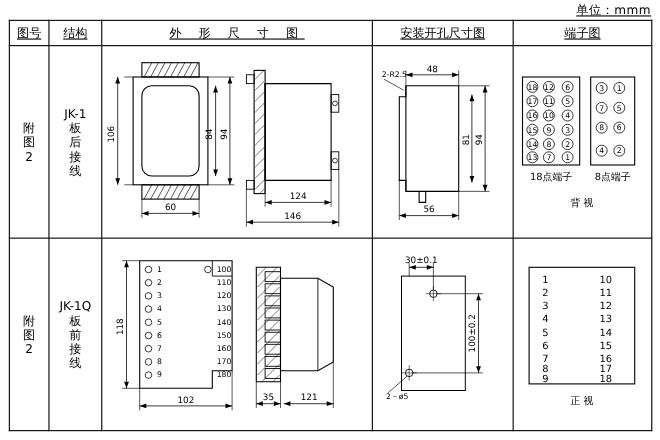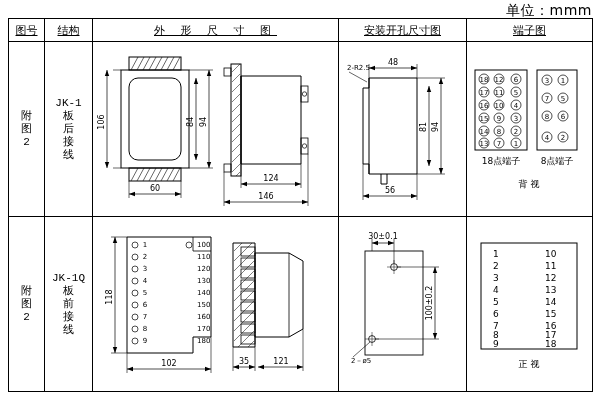--- a/index.html
+++ b/index.html
@@ -9,22 +9,23 @@
   body {
     width: 600px; height: 400px;
     font-family: "DejaVu Sans", "Liberation Sans", sans-serif;
     color: #000;
     position: relative;
     overflow: hidden;
   }
   .unit {
     position: absolute;
     right: 8px; top: 2px;
-    font-size: 14px;
+    font-size: 11px;
     letter-spacing: 0.5px;
+    text-decoration: underline;
   }
   table.main {
     position: absolute;
     left: 8px; top: 18px;
     width: 584px; height: 372px;
     border-collapse: collapse;
     table-layout: fixed;
   }
   table.main td, table.main th {
     border: 1px solid #000;
@@ -39,21 +40,21 @@
   .col-a { width: 36px; }
   .col-b { width: 48px; }
   .col-c { width: 246px; }
   .col-d { width: 128px; }
   .col-e { width: 126px; }
 
   .vert {
     font-size: 11px;
     line-height: 13px;
   }
-  .vert span { display: block; font-family: Liberation Mono, monospace; }
+  .vert span { display: block; }
   .figbox { position: relative; width: 100%; height: 100%; }
   svg { display: block; }
   .lbl { font-size: 8px; font-family: "DejaVu Sans", "Liberation Sans", sans-serif; }
   .lbl7 { font-size: 7px; font-family: "DejaVu Sans", "Liberation Sans", sans-serif; }
   .lbl9 { font-size: 9px; font-family: "DejaVu Sans", "Liberation Sans", sans-serif; }
   .zh { font-size: 9px; font-family: "DejaVu Sans", "Liberation Sans", sans-serif; }
 </style>
 </head>
 <body>
 

